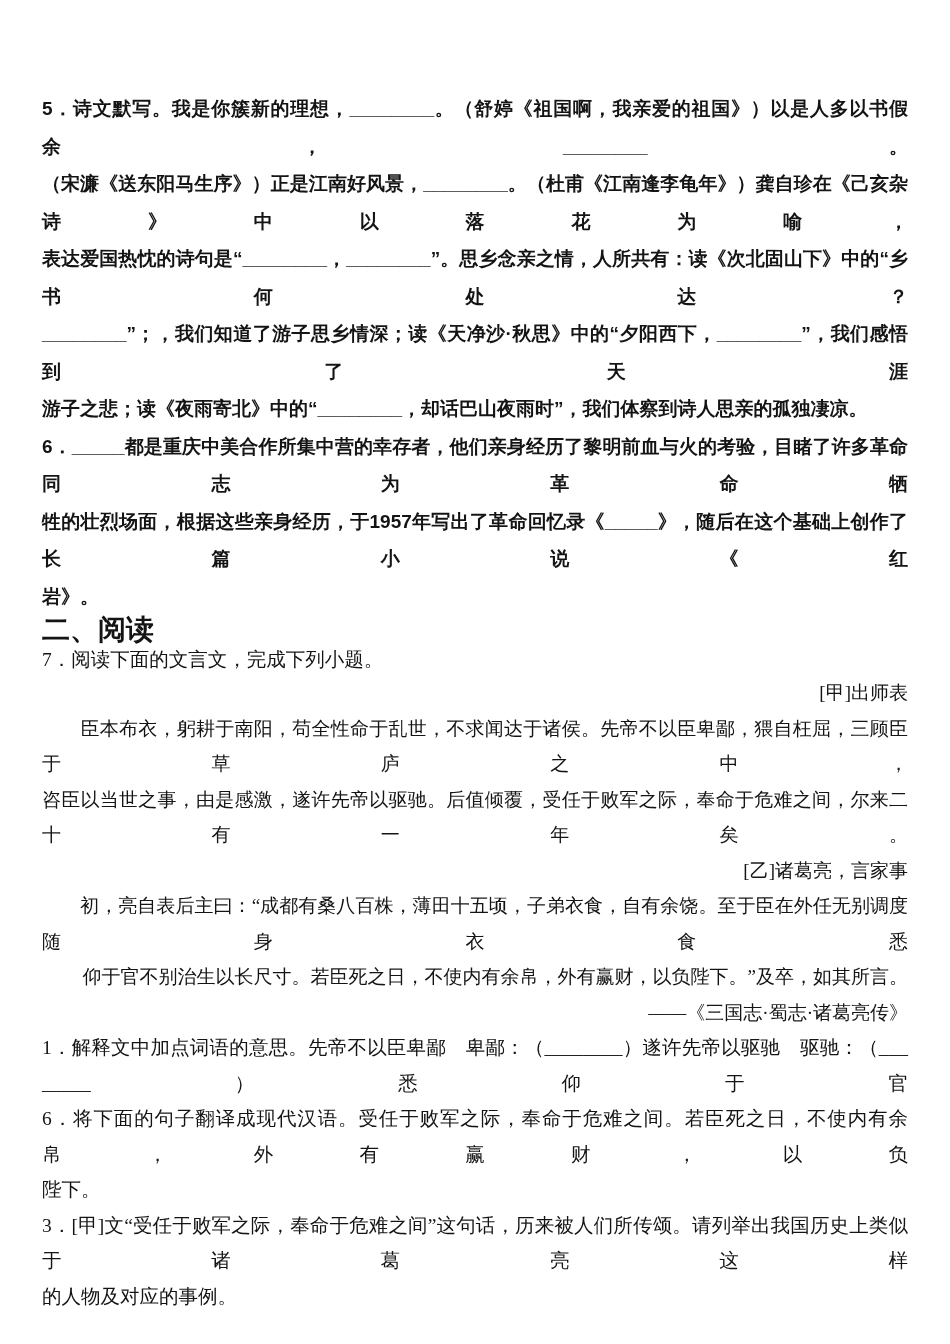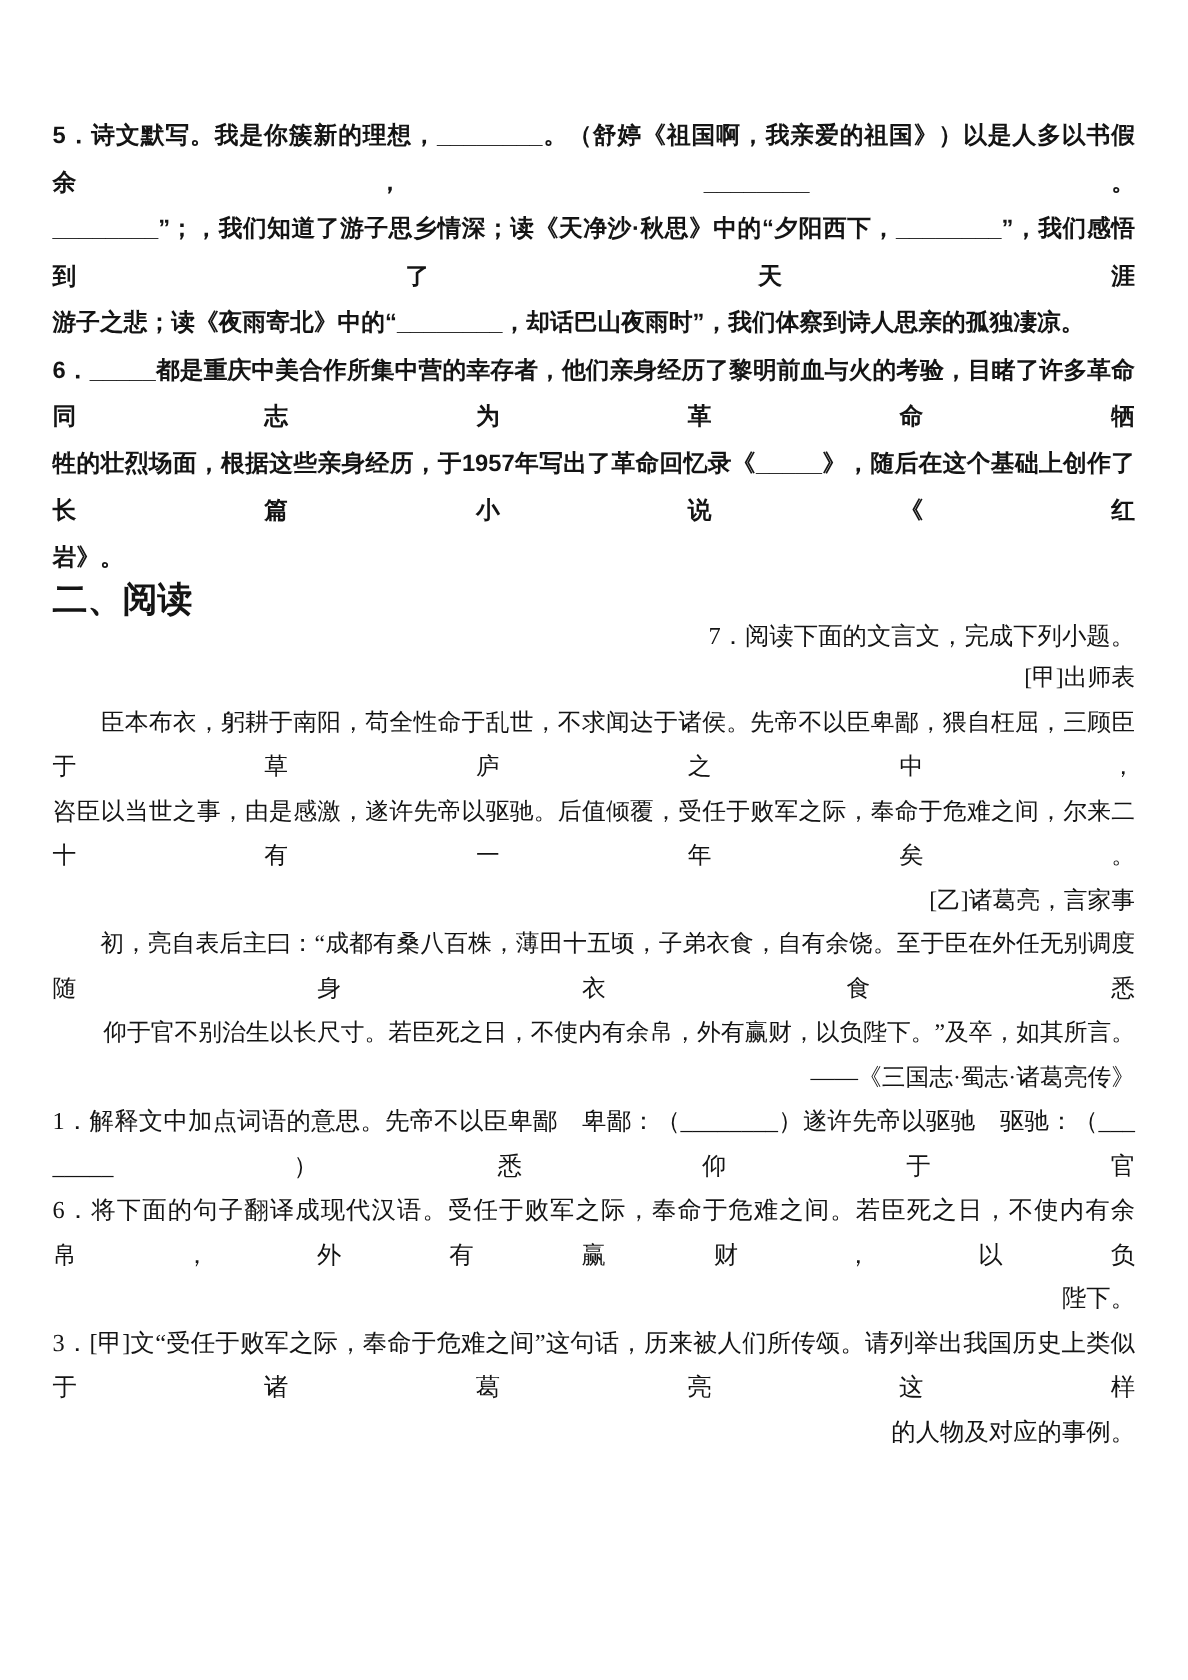--- a/index.html
+++ b/index.html
@@ -38,21 +38,20 @@
     font-size: 19px;
   }
   .header .line {
     font-family: "Liberation Sans", "DejaVu Sans", sans-serif;
     font-weight: 700;
     font-size: 28px;
   }
   .regular .line {
     font-family: "Liberation Serif", "DejaVu Serif", serif;
     font-weight: 400;
-    text-align: right;
   }
   .kai .line {
     font-family: "Liberation Serif", "DejaVu Serif", serif;
     font-weight: 400;
     font-size: 19px;
     text-align: right;
   }
   
   .line.stretch {
     text-align: justify;
@@ -60,20 +59,22 @@
     text-justify: inter-character;
   }
 </style>
 </head>
 <body>
 
 <div class="page">
   <div id="doc-root">
       <div class="block bold lh-a">
         <div class="line stretch">5．诗文默写。我是你簇新的理想，________。（舒婷《祖国啊，我亲爱的祖国》）以是人多以书假余，________。</div>
+        <div class="line stretch">（宋濂《送东阳马生序》）正是江南好风景，________。（杜甫《江南逢李龟年》）龚自珍在《己亥杂诗》中以落花为喻，</div>
+        <div class="line stretch">表达爱国热忱的诗句是“________，________”。思乡念亲之情，人所共有：读《次北固山下》中的“乡书何处达？</div>
         <div class="line stretch">________”；，我们知道了游子思乡情深；读《天净沙·秋思》中的“夕阳西下，________”，我们感悟到了天涯</div>
         <div class="line">游子之悲；读《夜雨寄北》中的“________，却话巴山夜雨时”，我们体察到诗人思亲的孤独凄凉。</div>
       </div>
       <div class="block bold lh-a">
         <div class="line stretch">6．_____都是重庆中美合作所集中营的幸存者，他们亲身经历了黎明前血与火的考验，目睹了许多革命同志为革命牺</div>
         <div class="line stretch">牲的壮烈场面，根据这些亲身经历，于1957年写出了革命回忆录《_____》，随后在这个基础上创作了长篇小说《红</div>
         <div class="line">岩》。</div>
       </div>
       <div class="block header lh-b">
         <div class="line">二、阅读</div>

